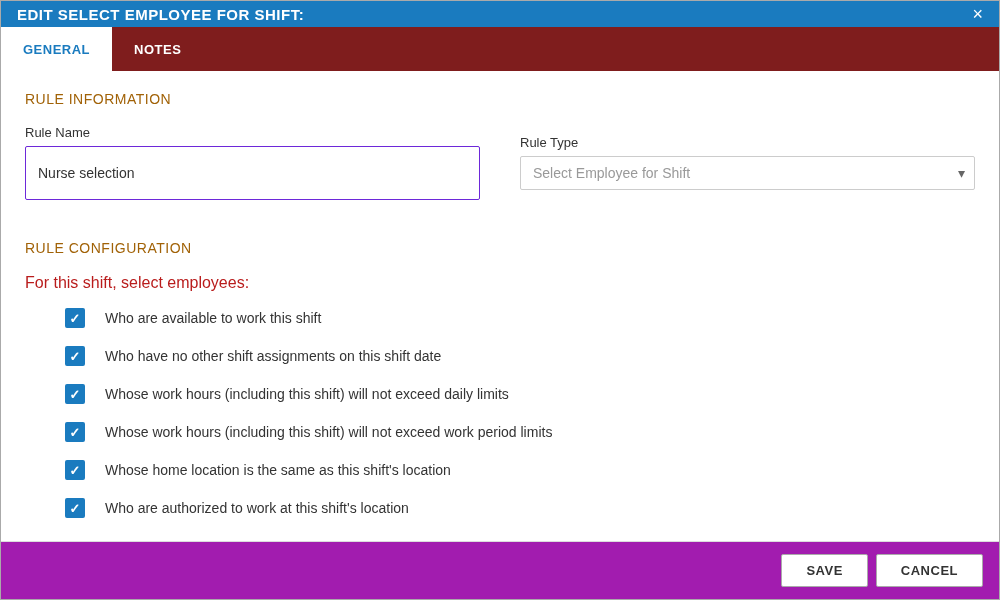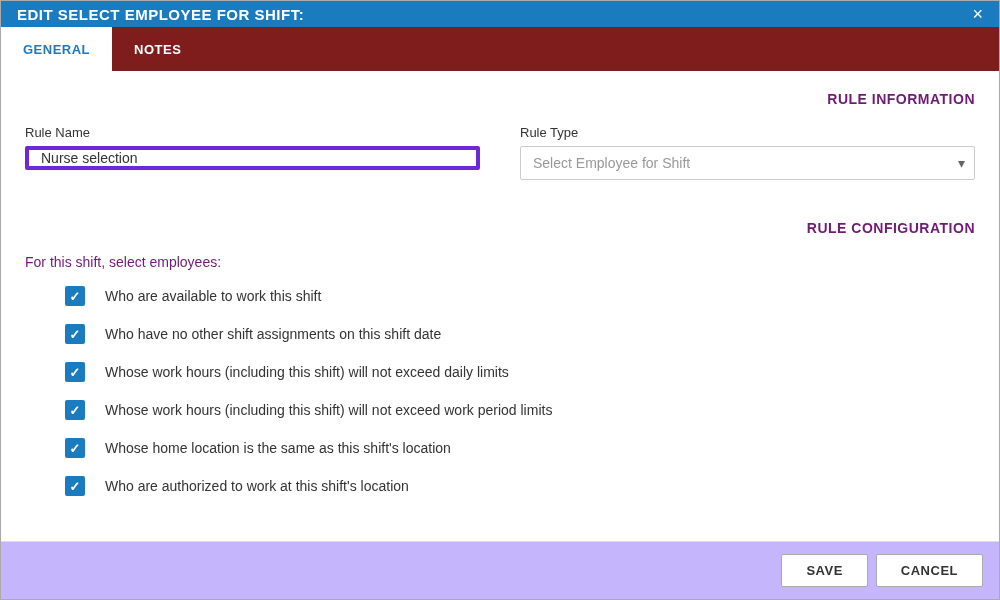--- a/index.html
+++ b/index.html
@@ -90,24 +90,24 @@
       border-top: 8px solid #fff;
     }
 
     .modal-body {
       flex: 1;
       overflow-y: auto;
       padding: 20px 24px;
     }
 
     .section-title {
-      text-align: right;
-      font-size: 14px;
-      font-weight: bold;
-      color: #701a75;
+      text-align: left;
+      font-size: 14px;
+      font-weight: normal;
+      color: #a16207;
       letter-spacing: 0.5px;
       margin-bottom: 18px;
     }
 
     .rule-info-row {
       display: flex;
       gap: 40px;
       margin-bottom: 40px;
     }
 
@@ -125,22 +125,22 @@
       flex: 1;
       justify-content: center;
     }
 
     .field-label {
       font-size: 13px;
       color: #333;
     }
 
     .field-input {
-      border: 4px solid #6d28d9;
-      padding: 0 12px;
+      border: 1px solid #6d28d9;
+      padding: 18px 12px;
       font-size: 14px;
       color: #333;
       border-radius: 2px;
       outline: none;
     }
 
     .field-select-wrapper {
       position: relative;
     }
 
@@ -162,22 +162,22 @@
       position: absolute;
       right: 10px;
       top: 50%;
       transform: translateY(-50%);
       color: #666;
       pointer-events: none;
       font-size: 14px;
     }
 
     .config-intro {
-      font-size: 14px;
-      color: #701a75;
+      font-size: 16px;
+      color: #b91c1c;
       margin-bottom: 16px;
     }
 
     .checkbox-list {
       display: flex;
       flex-direction: column;
       gap: 18px;
       padding-left: 40px;
     }
 
@@ -211,21 +211,21 @@
       font-size: 14px;
       color: #333;
     }
 
     .modal-footer {
       display: flex;
       justify-content: flex-end;
       align-items: center;
       padding: 12px 16px;
       border-top: 1px solid #ddd;
-      background: #c4b5fd;
+      background: #a21caf;
       gap: 8px;
       flex-shrink: 0;
     }
 
     .btn {
       padding: 8px 24px;
       font-size: 13px;
       font-weight: bold;
       border: 1px solid #ccc;
       background: #fff;

